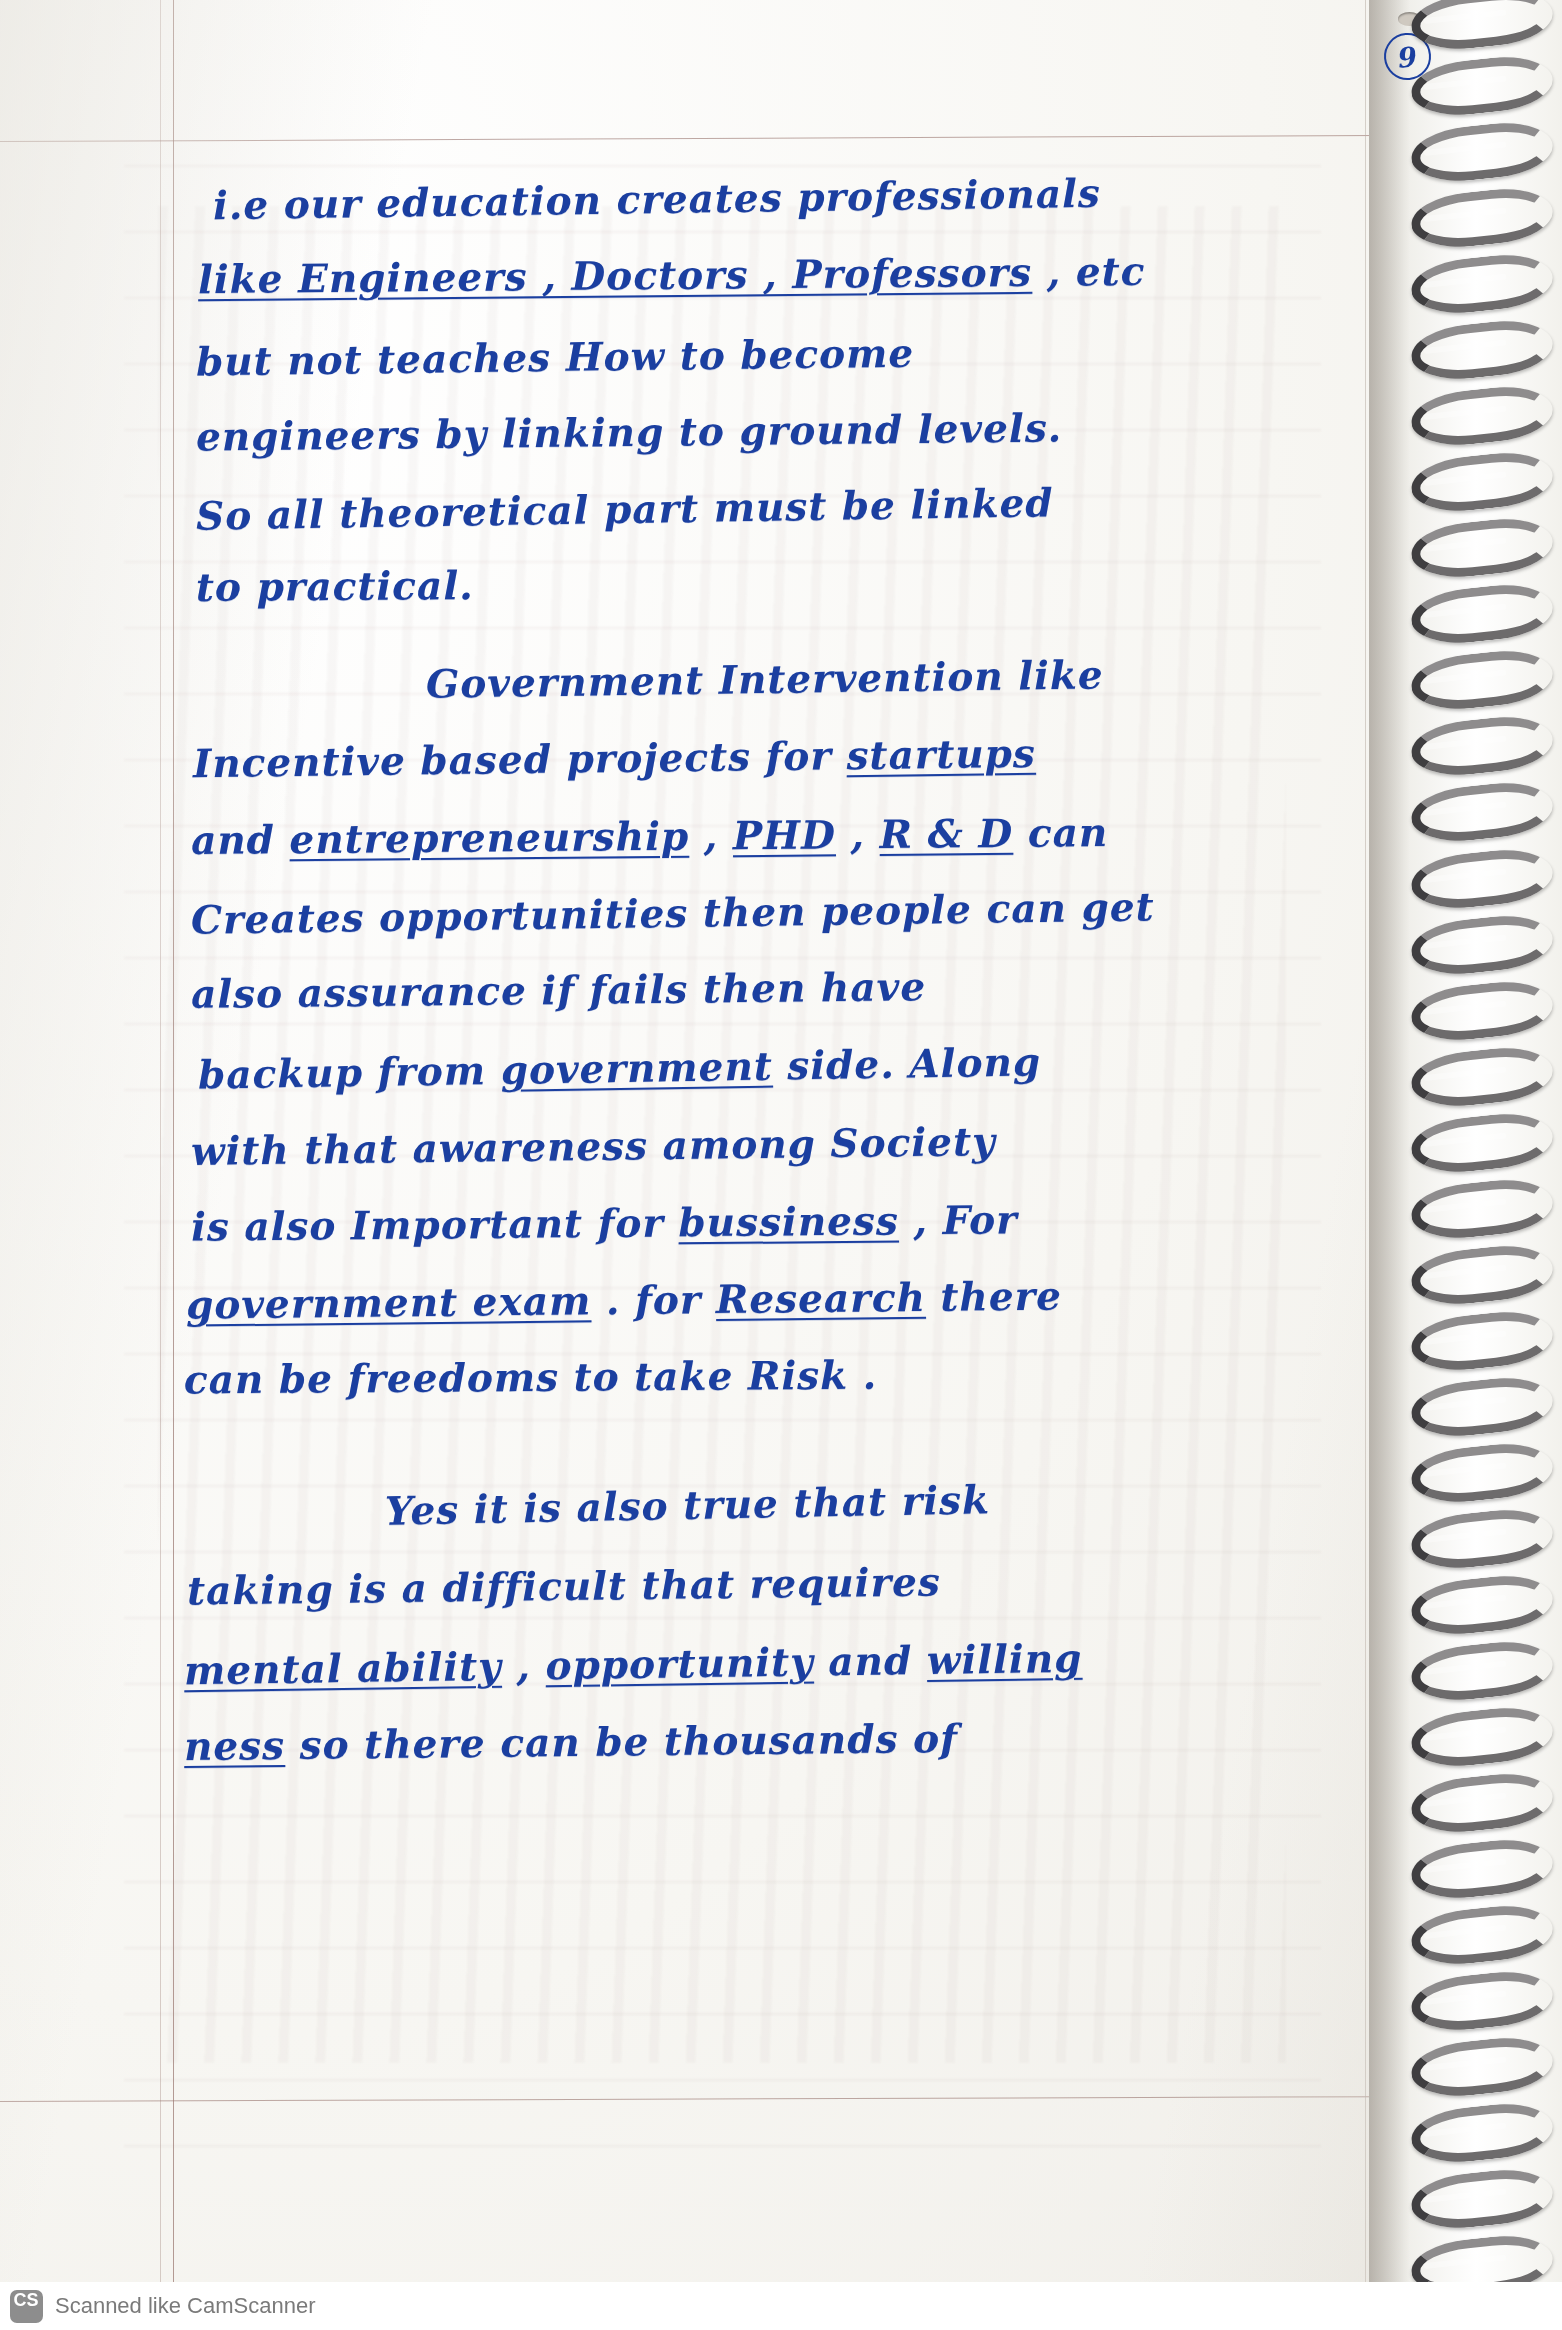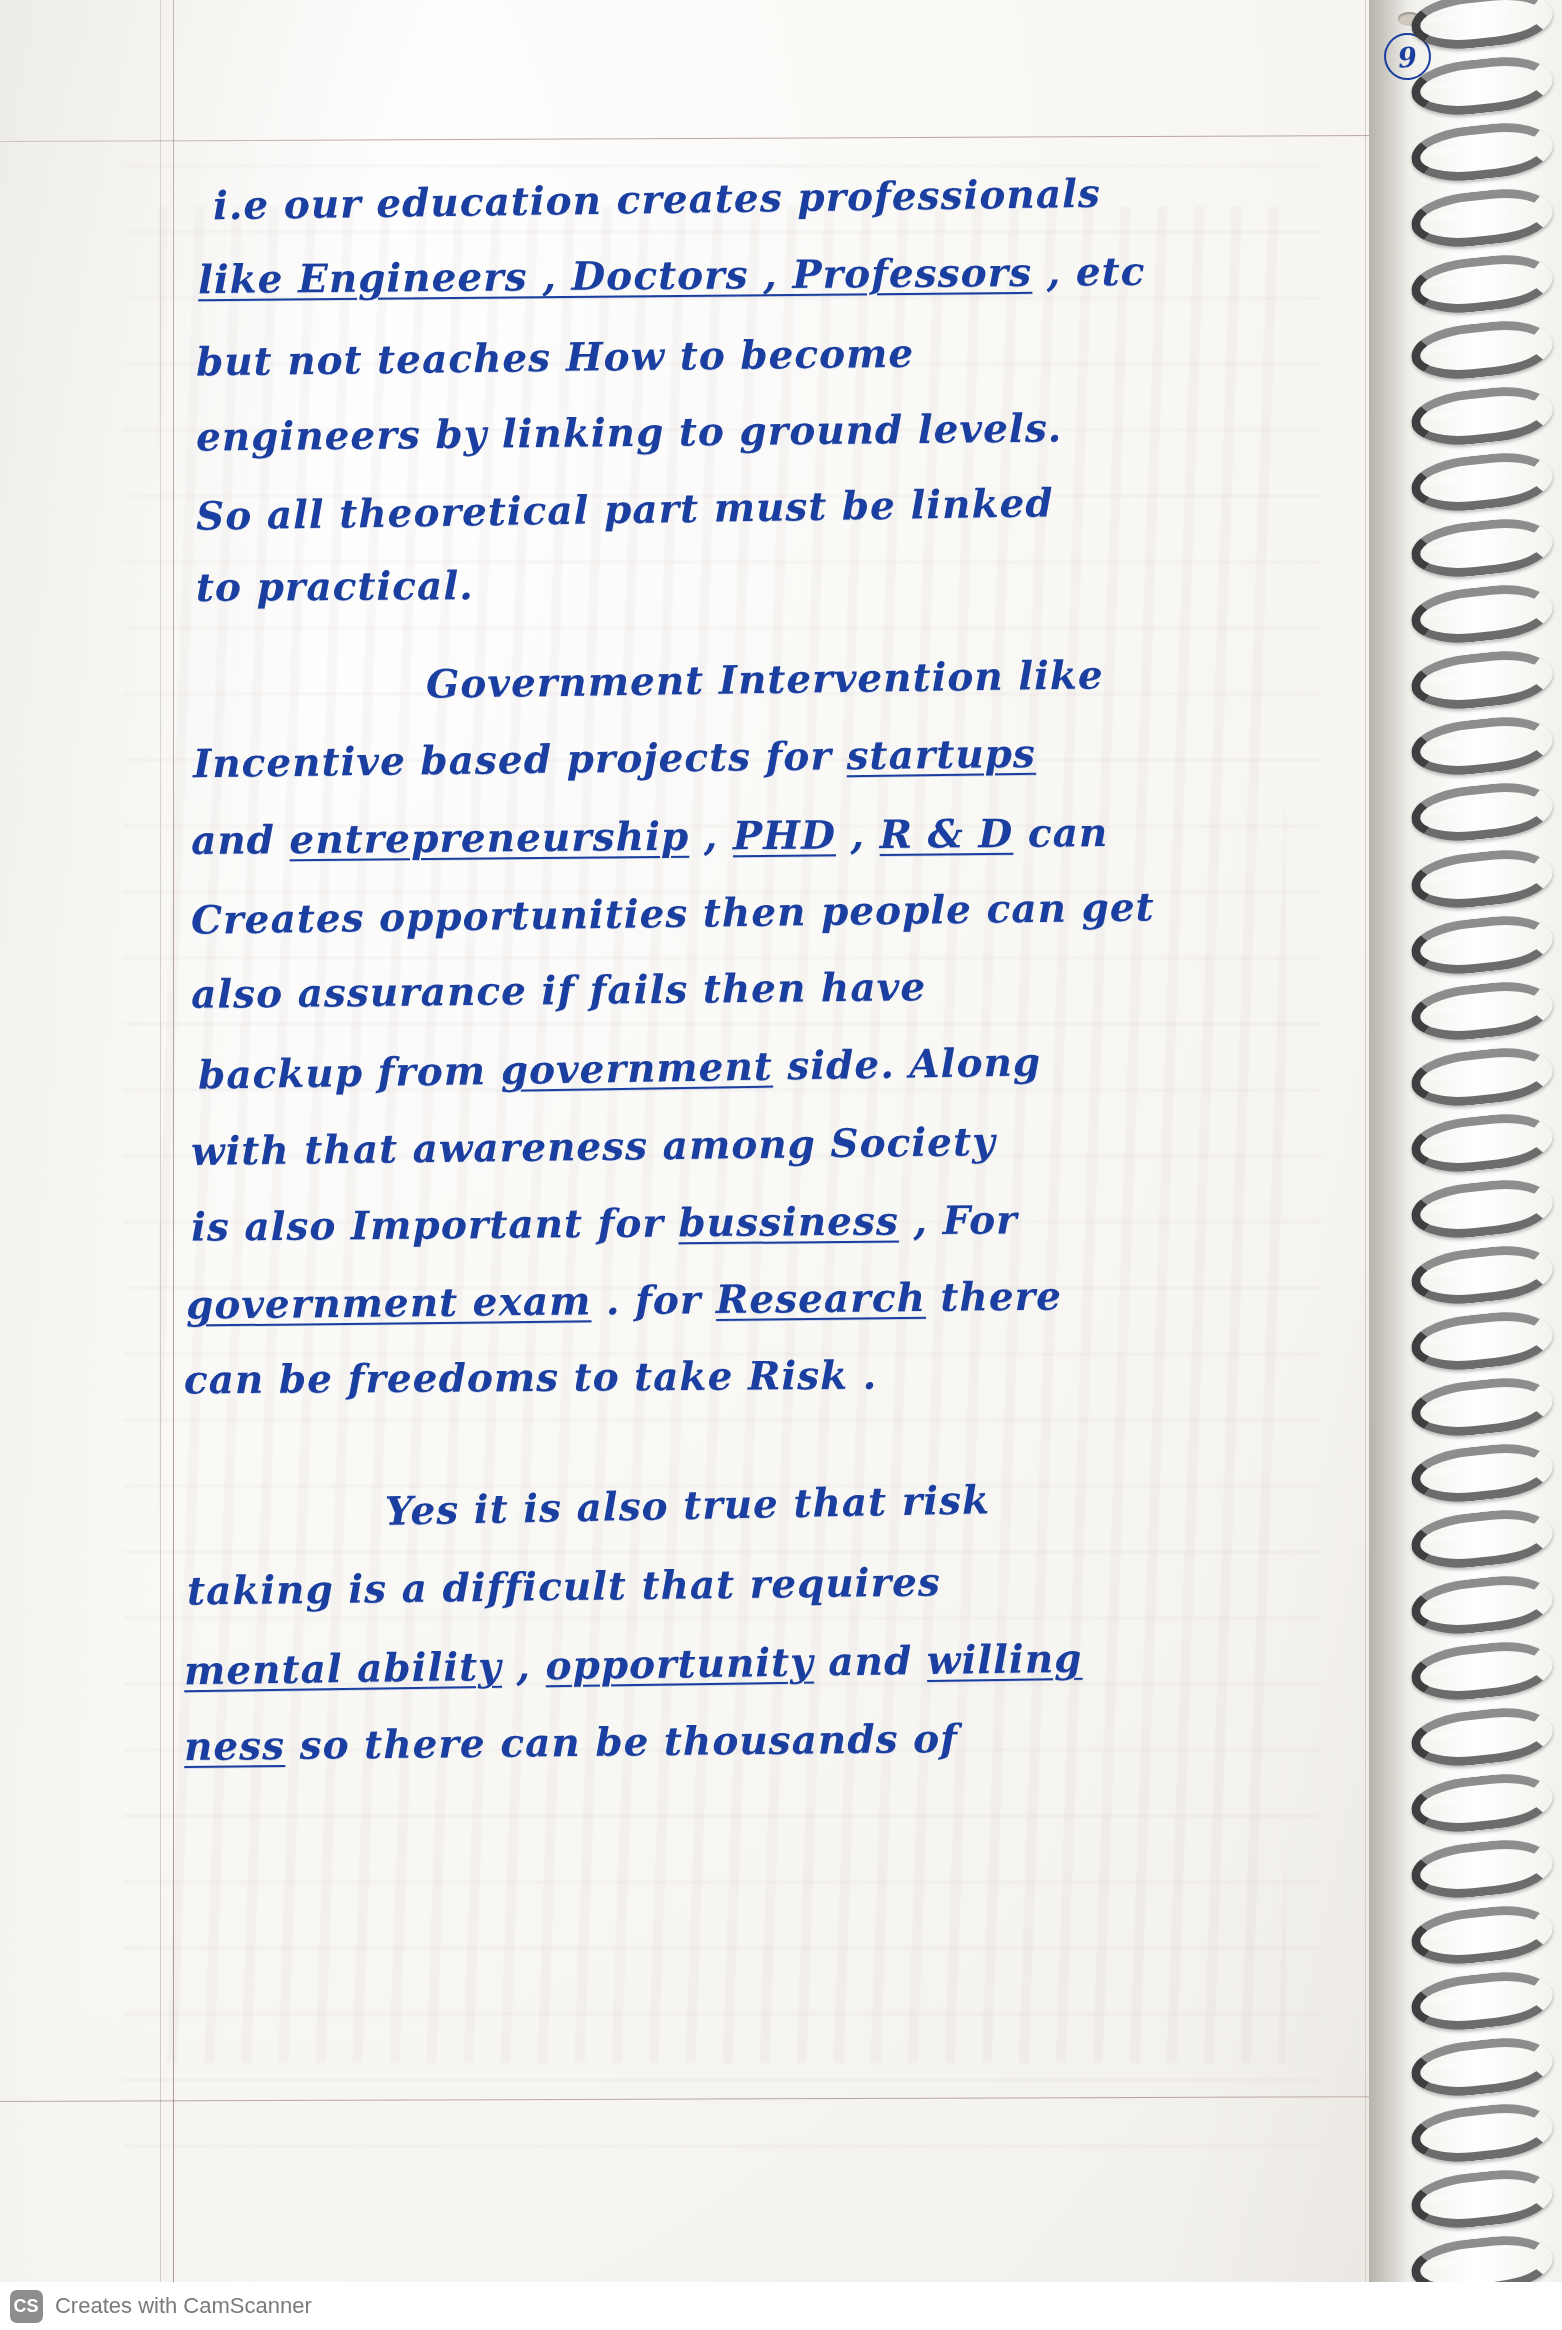--- a/index.html
+++ b/index.html
@@ -175,21 +175,21 @@
     background: #ffffff;
   }
   .cs-badge {
     width: 33px; height: 33px;
     border-radius: 6.9px;
     background: #8d8d8d;
     color: #ffffff;
     font-size: 18px;
     font-weight: 700;
     display: flex;
-    align-items: center;
+    align-items: flex-start;
     justify-content: center;
     font-family: "Liberation Sans", sans-serif;
   }
   .cs-text {
     color: #7a7a7a;
     font-size: 22px;
     font-family: "Liberation Sans", sans-serif;
   }
 </style>
 </head>
@@ -400,17 +400,17 @@
       <span class="hi"></span>
     </div>
   <div class="coil" style="top:2238px;">
       <span class="hi"></span>
     </div>
 
   <div class="footer">
     <div class="cs-badge">
       <span>CS</span>
     </div>
-    <div class="cs-text">Creates with CamScanner</div>
+    <div class="cs-text">Scanned like CamScanner</div>
   </div>
 
 </div>
 
 
 </body></html>

